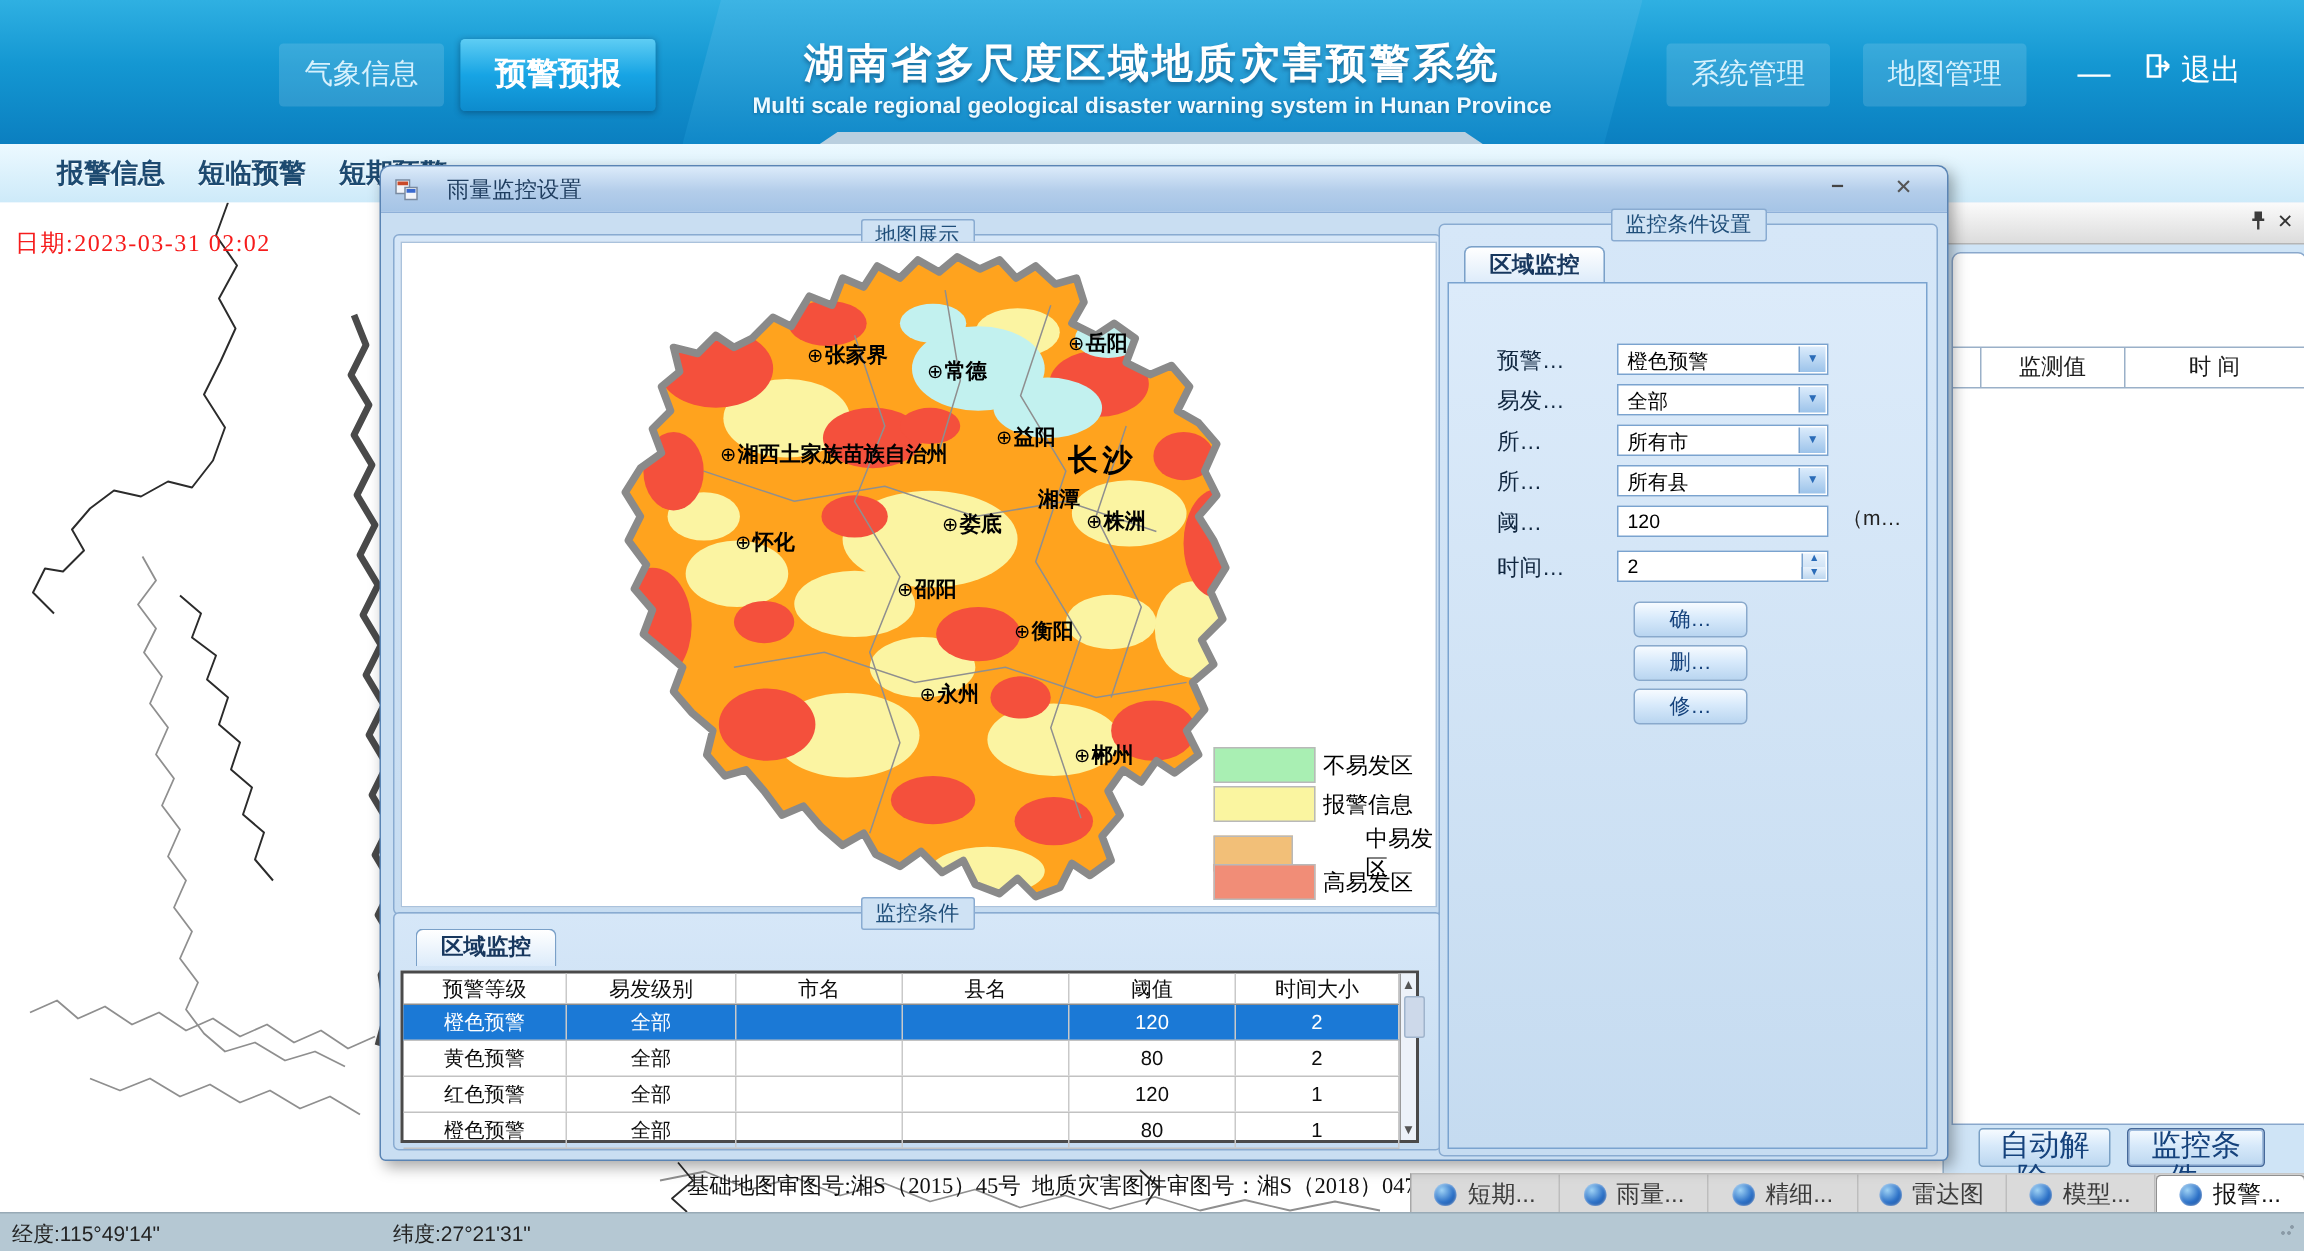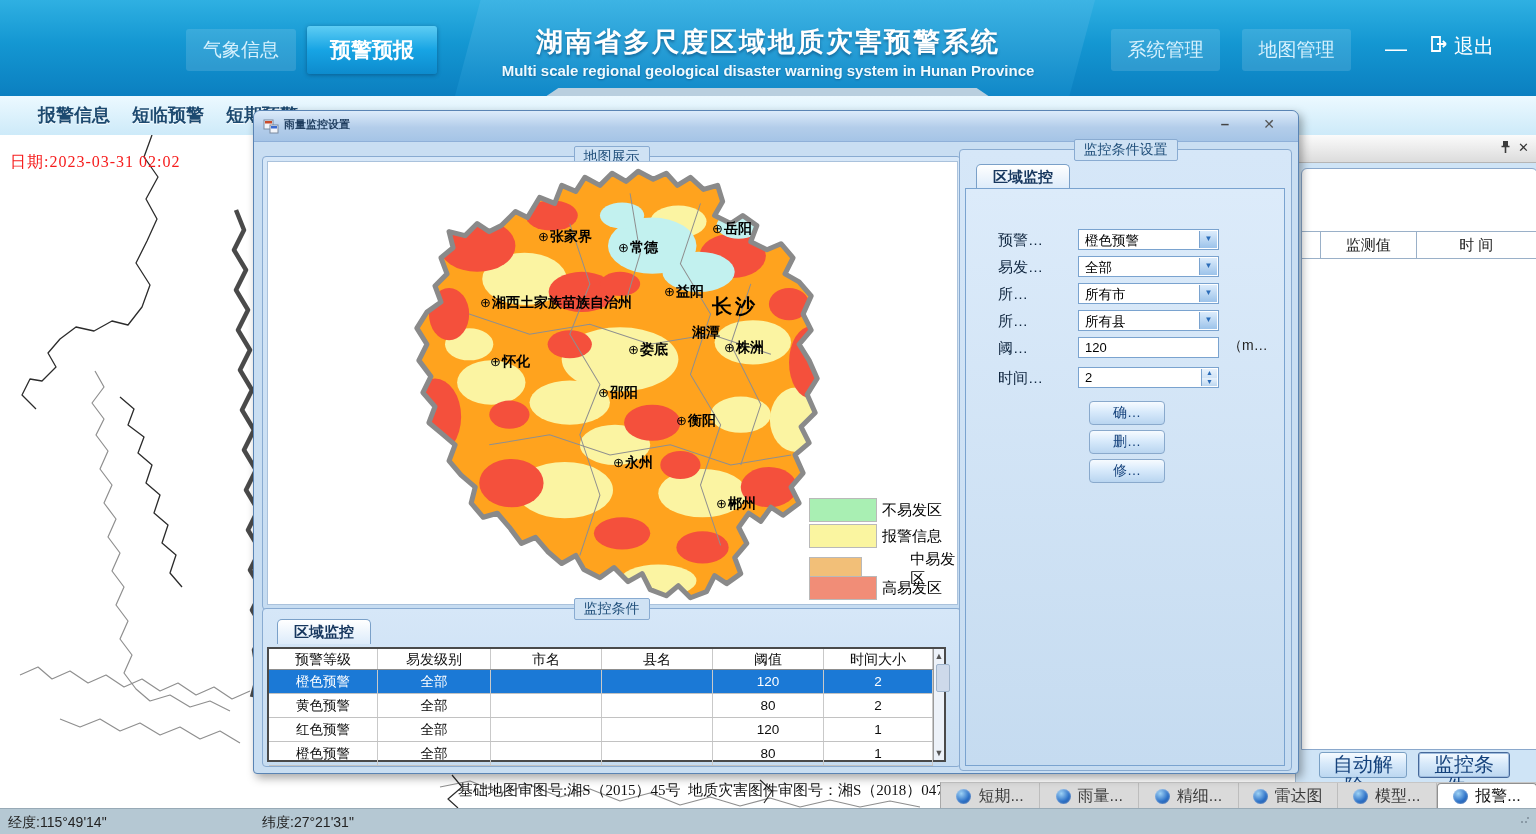--- a/index.html
+++ b/index.html
@@ -47,21 +47,21 @@
   #statusbar{left:0;top:808px;width:1536px;height:26px;background:#b5c8d3;border-top:1px solid #98aab6;}
   .status-txt{top:5px;font-size:14px;color:#232323;}
   #grip{left:1520px;top:814px;width:10px;height:10px;background:
     radial-gradient(circle at 2px 8px,#8a9aa6 1px,transparent 1.5px),
     radial-gradient(circle at 6px 8px,#8a9aa6 1px,transparent 1.5px),
     radial-gradient(circle at 8px 4px,#8a9aa6 1px,transparent 1.5px);}
 
   
   #dialog{left:253px;top:110px;width:1044px;height:662px;background:#c9def2;border:1px solid #5a84b4;border-radius:7px 7px 4px 4px;box-shadow:3px 4px 10px rgba(0,0,0,.35);}
   #dlg-titlebar{left:0;top:0;width:100%;height:30px;background:linear-gradient(180deg,#dcebfa,#b3cdea 55%,#a5c4e6);border-bottom:1px solid #8fb0d8;border-radius:7px 7px 0 0;}
-  #dlg-title{left:30px;top:6px;font-size:11px;color:#1f3d5f;font-weight:bold;}
+  #dlg-title{left:44px;top:6px;font-size:15px;color:#1f3d5f;}
   #dlg-icon{left:9px;top:7px;}
   #dlg-min{left:960px;top:4px;width:22px;text-align:center;color:#444;font-size:15px;font-weight:bold;cursor:pointer;}
   #dlg-close{left:1004px;top:5px;width:22px;text-align:center;color:#555;font-size:14px;font-weight:bold;cursor:pointer;}
 
   .groupbox{border:1px solid #89abd1;border-radius:4px;background:linear-gradient(180deg,#d6e7f8,#c6dcf1);}
   .group-label{top:-11px;height:20px;line-height:18px;padding:0 9px;background:#cfe2f4;border:1px solid #89abd1;border-radius:2px;font-size:14px;color:#1f4e79;}
   .tab{height:24px;line-height:24px;padding:0 16px;background:linear-gradient(180deg,#ffffff,#dcebfa);border:1px solid #7aa0c8;border-bottom:none;border-radius:5px 5px 0 0;font-size:15px;font-weight:bold;color:#17375e;}
 
   #map-area{left:4px;top:4px;width:689px;height:442px;background:#fff;border:1px solid #aac2dc;overflow:hidden;}
   .city{position:absolute;font-size:14px;font-weight:bold;color:#000;white-space:nowrap;}

